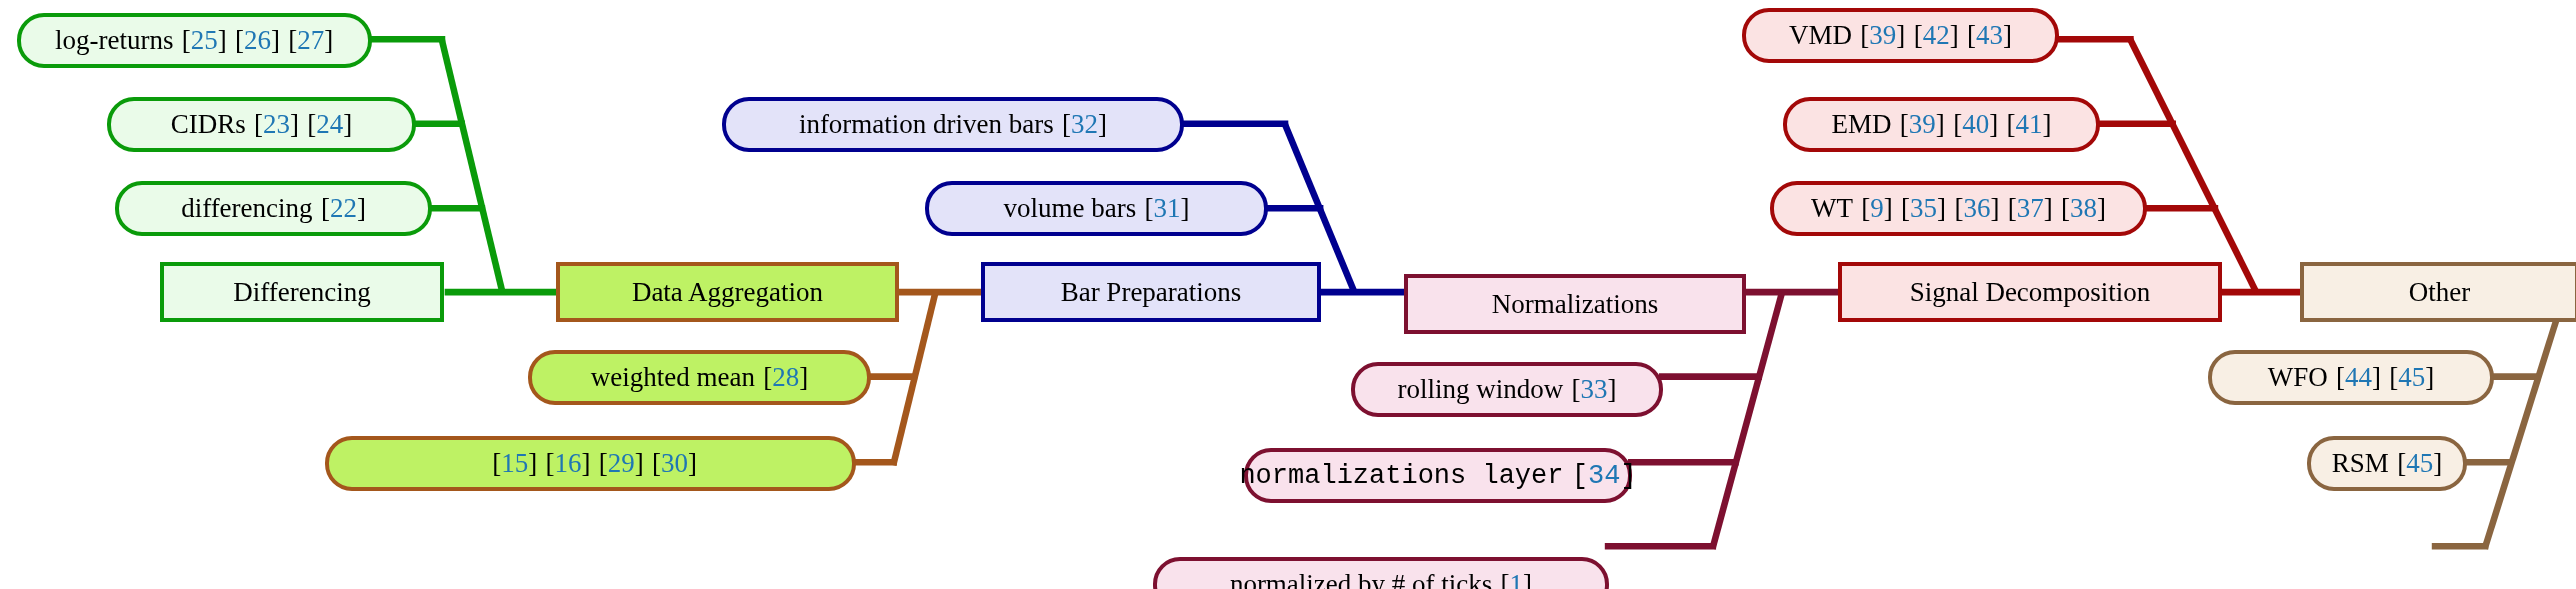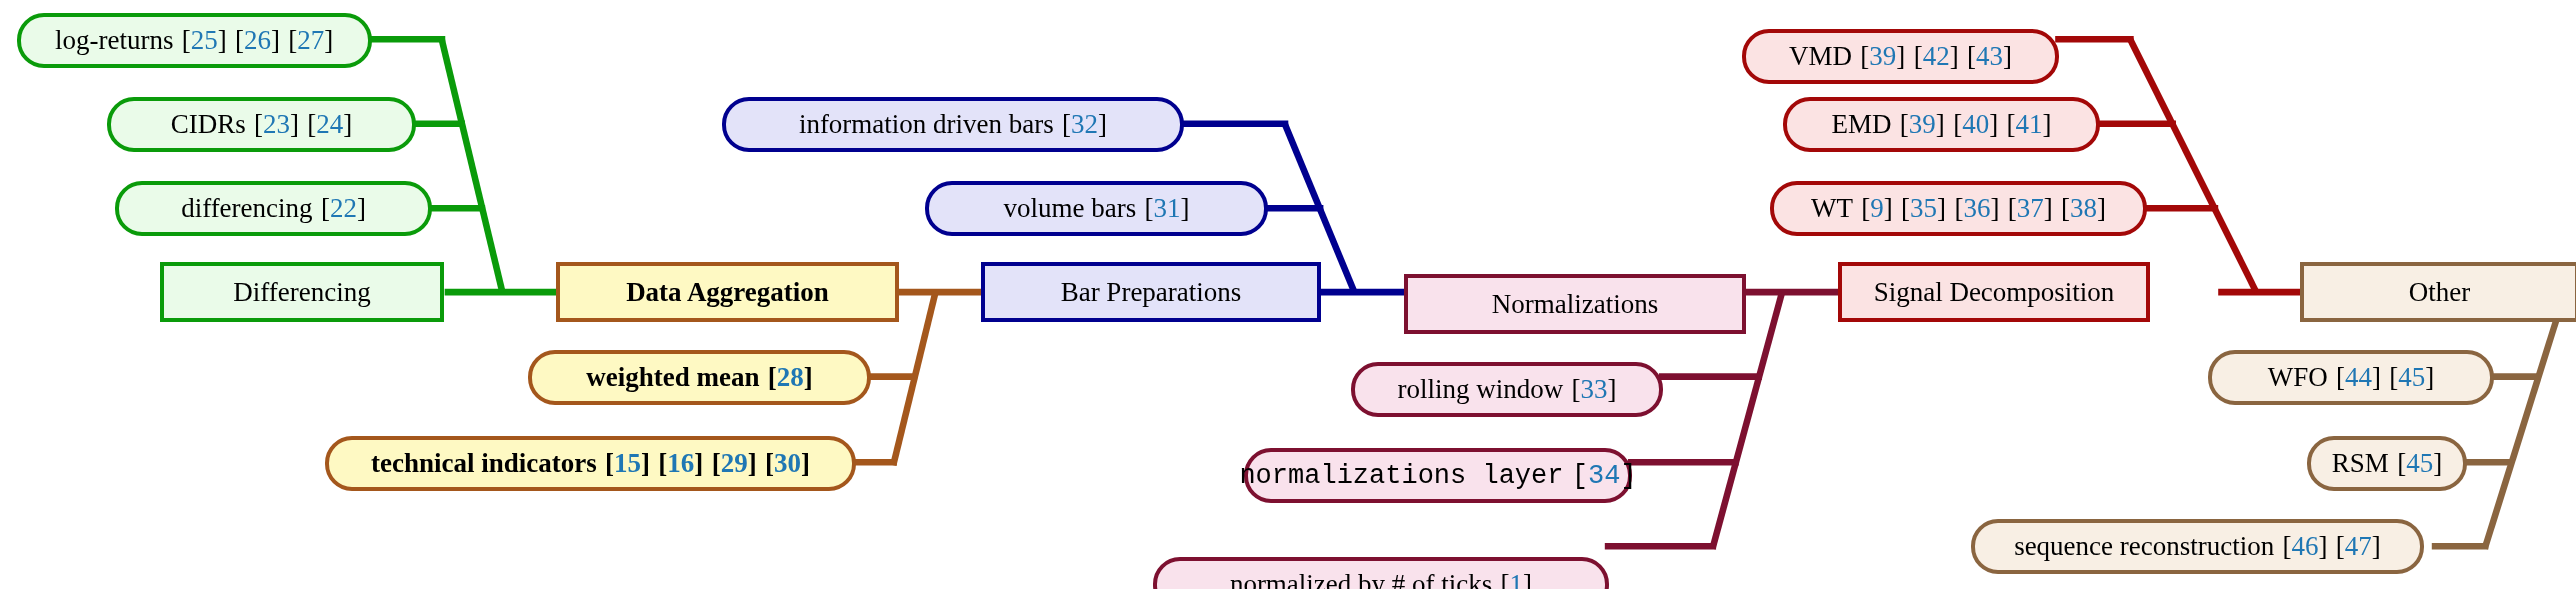--- a/index.html
+++ b/index.html
@@ -21,21 +21,21 @@
     justify-content: center;
     white-space: nowrap;
     font-size: 27px;
     color: #000000;
     z-index: 2;
   }
   .leaf { height: 55px; border-radius: 27px; }
   .cat  { height: 60px; border-radius: 0; }
   
   .c-green  { border-color: #0a9b0a; background: #eafbe9; }
-  .c-orange { border-color: #a4571c; background: #fef9c3; font-weight: bold; }
+  .c-orange { border-color: #a4571c; background: #bef264; }
   .c-blue   { border-color: #00008f; background: #e3e3f9; justify-content: center; }
   .c-maroon { border-color: #7d1030; background: #f9e2ec; margin-top: 12px; }
   .c-red    { border-color: #a30808; background: #fbe3e3; }
   .c-brown  { border-color: #8a6540; background: #f8efe4; }
   .cite { margin-left: 8.3px; }
   .br { color: #000000; }
   .num { color: #1f77b4; }
   .lbl { color: #000000; }
 </style>
 </head>
@@ -105,21 +105,20 @@
   <div class="node cat c-orange" style="left:556px; top:262px; width:343px;">
     <span class="lbl">Data Aggregation</span>
   </div>
 
   <div class="node leaf c-orange" style="left:528px; top:350px; width:343px;">
     <span class="lbl">weighted mean</span>
     <span class="cite"><span class="br">[</span><span class="num">28</span><span class="br">]</span></span>
   </div>
 
   <div class="node leaf c-orange" style="left:325px; top:436px; width:531px;">
-    <span class="lbl">technical indicators</span>
     <span class="cite"><span class="br">[</span><span class="num">15</span><span class="br">]</span></span>
     <span class="cite"><span class="br">[</span><span class="num">16</span><span class="br">]</span></span>
     <span class="cite"><span class="br">[</span><span class="num">29</span><span class="br">]</span></span>
     <span class="cite"><span class="br">[</span><span class="num">30</span><span class="br">]</span></span>
   </div>
 
   <div class="node leaf c-blue" style="left:722px; top:97px; width:462px;">
     <span class="lbl">information driven bars</span>
     <span class="cite"><span class="br">[</span><span class="num">32</span><span class="br">]</span></span>
   </div>
@@ -145,21 +144,21 @@
   <div class="node leaf c-maroon" style="left:1244px; top:436px; width:388px;font-family:Liberation Mono, monospace;">
     <span class="lbl">normalizations layer</span>
     <span class="cite"><span class="br">[</span><span class="num">34</span><span class="br">]</span></span>
   </div>
 
   <div class="node leaf c-maroon" style="left:1153px; top:545px; width:456px;">
     <span class="lbl">normalized by # of ticks</span>
     <span class="cite"><span class="br">[</span><span class="num">1</span><span class="br">]</span></span>
   </div>
 
-  <div class="node leaf c-red" style="left:1742px; top:29px; width:317px;">
+  <div class="node leaf c-red" style="left:1742px; top:8px; width:317px;">
     <span class="lbl">VMD</span>
     <span class="cite"><span class="br">[</span><span class="num">39</span><span class="br">]</span></span>
     <span class="cite"><span class="br">[</span><span class="num">42</span><span class="br">]</span></span>
     <span class="cite"><span class="br">[</span><span class="num">43</span><span class="br">]</span></span>
   </div>
 
   <div class="node leaf c-red" style="left:1783px; top:97px; width:317px;">
     <span class="lbl">EMD</span>
     <span class="cite"><span class="br">[</span><span class="num">39</span><span class="br">]</span></span>
     <span class="cite"><span class="br">[</span><span class="num">40</span><span class="br">]</span></span>
@@ -168,39 +167,34 @@
 
   <div class="node leaf c-red" style="left:1770px; top:181px; width:377px;">
     <span class="lbl">WT</span>
     <span class="cite"><span class="br">[</span><span class="num">9</span><span class="br">]</span></span>
     <span class="cite"><span class="br">[</span><span class="num">35</span><span class="br">]</span></span>
     <span class="cite"><span class="br">[</span><span class="num">36</span><span class="br">]</span></span>
     <span class="cite"><span class="br">[</span><span class="num">37</span><span class="br">]</span></span>
     <span class="cite"><span class="br">[</span><span class="num">38</span><span class="br">]</span></span>
   </div>
 
-  <div class="node cat c-red" style="left:1838px; top:262px; width:312px;">
+  <div class="node cat c-red" style="left:1838px; top:262px; width:384px;">
     <span class="lbl">Signal Decomposition</span>
   </div>
 
   <div class="node cat c-brown" style="left:2300px; top:262px; width:279px;">
     <span class="lbl">Other</span>
   </div>
 
   <div class="node leaf c-brown" style="left:2208px; top:350px; width:286px;">
     <span class="lbl">WFO</span>
     <span class="cite"><span class="br">[</span><span class="num">44</span><span class="br">]</span></span>
     <span class="cite"><span class="br">[</span><span class="num">45</span><span class="br">]</span></span>
   </div>
 
   <div class="node leaf c-brown" style="left:2307px; top:436px; width:160px;">
     <span class="lbl">RSM</span>
     <span class="cite"><span class="br">[</span><span class="num">45</span><span class="br">]</span></span>
   </div>
 
-  <div class="node leaf c-brown" style="left:1971px; top:519px; width:453px;">
-    <span class="lbl">sequence reconstruction</span>
-    <span class="cite"><span class="br">[</span><span class="num">46</span><span class="br">]</span></span>
-    <span class="cite"><span class="br">[</span><span class="num">47</span><span class="br">]</span></span>
-  </div>
 
 </div>
 
 
 </body></html>

